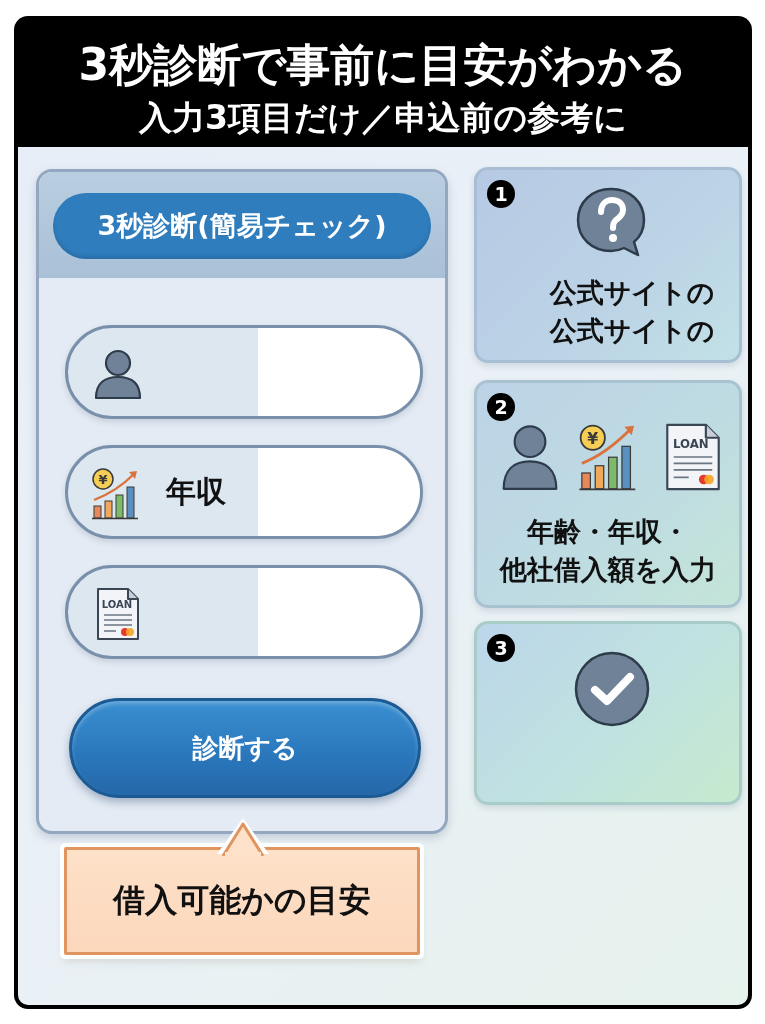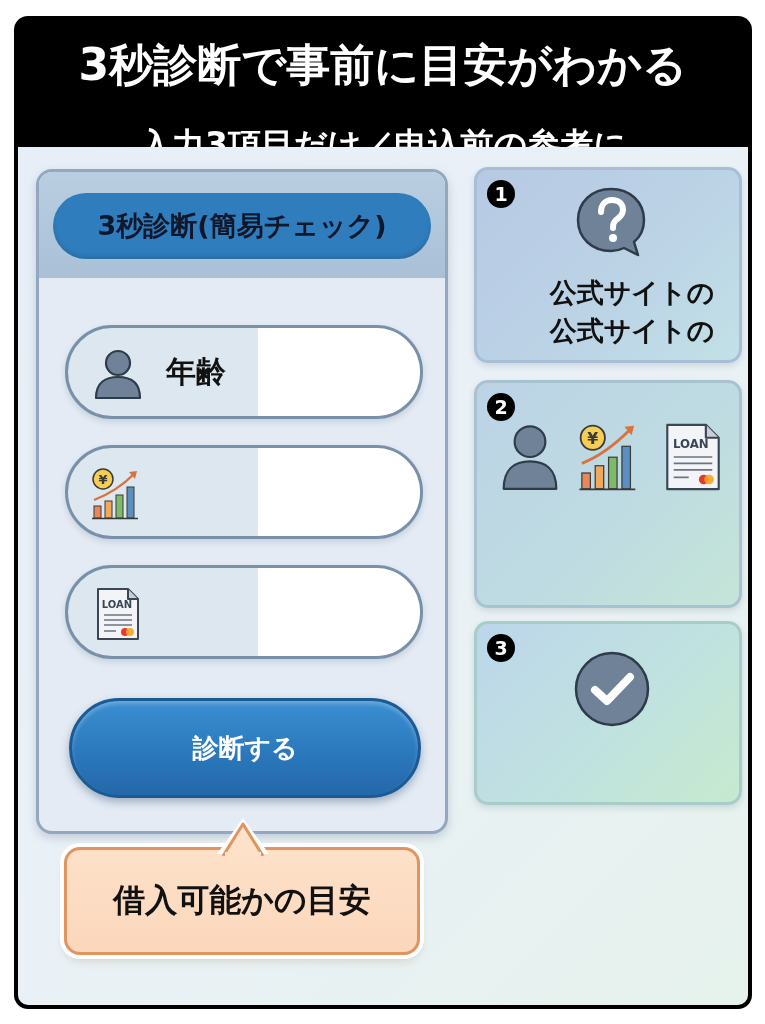--- a/index.html
+++ b/index.html
@@ -13,21 +13,21 @@
   .header {
     position: absolute; left: 0; top: 8px; width: 100%; height: 131px;
     text-align: center; color: #fff;
   }
   .title {
     position: absolute; left: 0; right: 0; top: 14px;
     font-size: 44px; font-weight: bold; letter-spacing: 0px; line-height: 54px;
   }
   .subtitle {
     position: absolute; left: 0; right: 0; top: 72px;
-    font-size: 33px; font-weight: bold; line-height: 44px; margin-top: 27px;
+    font-size: 33px; font-weight: bold; line-height: 44px;
   }
   .body-area {
     position: absolute; left: 4px; top: 131px; right: 4px; bottom: 4px;
     border-radius: 0 0 10px 10px;
     background: linear-gradient(135deg, #e8eef7 0%, #eaf1f6 55%, #e6f2ec 100%);
   }
 
   
   .panel {
     position: absolute; left: 18px; top: 22px; width: 412px; height: 665px;
@@ -36,21 +36,21 @@
     box-shadow: 0 4px 10px rgba(80,100,130,0.25);
   }
   .panel-head {
     position: absolute; left: 0; top: 0; right: 0; height: 106px;
     border-radius: 13px 13px 0 0;
     background: linear-gradient(180deg, #b9cee0 0%, #a9c0d7 100%);
   }
   .panel-title {
     position: absolute; left: 14px; top: 21px; width: 378px; height: 66px;
     border-radius: 33px; background: #2f7dbd;
-    color: #0f172a; font-size: 27px; font-weight: bold;
+    color: #ffffff; font-size: 27px; font-weight: bold;
     display: flex; align-items: center; justify-content: center;
     box-shadow: inset 0 -3px 4px rgba(0,0,0,0.12);
   }
 
   .field {
     position: absolute; left: 26px; width: 358px; height: 94px;
     border: 3px solid #7990ab; border-radius: 47px; overflow: hidden;
     background: #dde7f0; box-shadow: 0 3px 6px rgba(80,100,130,0.2);
   }
   .field .field-input {
@@ -71,21 +71,21 @@
     border-radius: 50px; border: 3px solid #1c5a93;
     background: linear-gradient(180deg, #3a8fd1 0%, #2b78bd 55%, #2468a8 100%);
     color: #fff; font-size: 26px; font-weight: bold;
     display: flex; align-items: center; justify-content: center;
     box-shadow: 0 4px 8px rgba(30,60,100,0.35), inset 0 3px 4px rgba(255,255,255,0.25);
     cursor: pointer;
   }
 
   .callout {
     position: absolute; left: 46px; top: 700px; width: 356px; height: 108px;
-    border: 3px solid #e0945f; border-radius: 16px;
+    border: 3px solid #e0945f; border-radius: 2px;
     background: linear-gradient(180deg, #fde1c8 0%, #fbd7bc 100%);
     box-shadow: 0 0 0 4px #ffffff, 0 6px 10px rgba(120,90,60,0.2);
     display: flex; align-items: center; justify-content: center;
     font-size: 32px; font-weight: bold; color: #111;
   }
   .callout-tail {
     position: absolute; left: 146px; top: -36px; width: 0; height: 0;
   }
   .callout-tail svg { display: block; }
 
@@ -129,36 +129,36 @@
     <div class="panel">
       <div class="panel-head">
         <div class="panel-title">3秒診断(簡易チェック)</div>
       </div>
 
       <div class="field" style="top:153px;">
         <svg class="field-icon" viewBox="0 0 56 56">
           <circle cx="28" cy="17" r="12" fill="#6f8298" stroke="#2e3b4a" stroke-width="2.2"></circle>
           <path d="M6 52 C6 36 16 31 28 31 C40 31 50 36 50 52 Z" fill="#6f8298" stroke="#2e3b4a" stroke-width="2.2" stroke-linejoin="round"></path>
         </svg>
-        <span class="field-label">年齢</span>
         <input class="field-input" type="text" value="" style="">
       </div>
 
       <div class="field" style="top:273px;">
         <svg class="field-icon" viewBox="0 0 56 56">
           <rect x="4" y="40" width="7" height="12" fill="#e8875a" stroke="#3a3a3a" stroke-width="1"></rect>
           <rect x="15" y="35" width="7" height="17" fill="#f0a85c" stroke="#3a3a3a" stroke-width="1"></rect>
           <rect x="26" y="29" width="7" height="23" fill="#7dba6a" stroke="#3a3a3a" stroke-width="1"></rect>
           <rect x="37" y="21" width="7" height="31" fill="#5a8fbf" stroke="#3a3a3a" stroke-width="1"></rect>
           <line x1="2" y1="52.5" x2="48" y2="52.5" stroke="#3a3a3a" stroke-width="1.5"></line>
           <path d="M4 34 C20 28 32 20 44 8" fill="none" stroke="#d9733e" stroke-width="2.4"></path>
           <path d="M39 6 L47 5 L45 13 Z" fill="#d9733e"></path>
           <circle cx="13" cy="13" r="10" fill="#f6cd55" stroke="#3a3a3a" stroke-width="1.5"></circle>
           <text x="13" y="18" text-anchor="middle" font-size="13" font-weight="bold" fill="#3a3a3a" font-family="DejaVu Sans, sans-serif">¥</text>
         </svg>
+        <span class="field-label">年収</span>
         <input class="field-input" type="text" value="" style="">
       </div>
 
       <div class="field" style="top:393px;">
         <svg class="field-icon" viewBox="0 0 56 56">
           <path d="M8 3 H38 L48 13 V53 H8 Z" fill="#f2f4f7" stroke="#3a4654" stroke-width="2" stroke-linejoin="round"></path>
           <path d="M38 3 V13 H48" fill="#c8cfd8" stroke="#3a4654" stroke-width="2" stroke-linejoin="round"></path>
           <text x="27" y="22" text-anchor="middle" font-size="10" font-weight="bold" fill="#3a4654" font-family="DejaVu Sans, sans-serif">LOAN</text>
           <line x1="14" y1="29" x2="42" y2="29" stroke="#6a7582" stroke-width="1.6"></line>
           <line x1="14" y1="34" x2="42" y2="34" stroke="#6a7582" stroke-width="1.6"></line>
@@ -218,20 +218,24 @@
         <path d="M4 3 H40 L52 15 V63 H4 Z" fill="#f2f4f7" stroke="#3a4654" stroke-width="2" stroke-linejoin="round"></path>
         <path d="M40 3 V15 H52" fill="#c8cfd8" stroke="#3a4654" stroke-width="2" stroke-linejoin="round"></path>
         <text x="26" y="25" text-anchor="middle" font-size="11" font-weight="bold" fill="#3a4654" font-family="DejaVu Sans, sans-serif">LOAN</text>
         <line x1="10" y1="33" x2="46" y2="33" stroke="#6a7582" stroke-width="1.6"></line>
         <line x1="10" y1="39" x2="46" y2="39" stroke="#6a7582" stroke-width="1.6"></line>
         <line x1="10" y1="45" x2="46" y2="45" stroke="#6a7582" stroke-width="1.6"></line>
         <line x1="10" y1="52" x2="24" y2="52" stroke="#6a7582" stroke-width="1.6"></line>
         <circle cx="38" cy="54" r="4.5" fill="#e33b2e"></circle>
         <circle cx="43" cy="54" r="4.5" fill="#f5a623" opacity="0.9"></circle>
       </svg>
+      <div class="step-text">
+        <div>年齢・年収・</div>
+        <div>他社借入額を入力</div>
+      </div>
     </div>
 
     <div class="step step-3">
       <div class="step-num">3</div>
       <svg class="icon-abs" style="left:96px;top:26px;" width="78" height="78" viewBox="0 0 78 78">
         <circle cx="39" cy="39" r="36" fill="#6f8298" stroke="#2e3b4a" stroke-width="2.5"></circle>
         <path d="M22 40 L34 51 L57 27" fill="none" stroke="#ffffff" stroke-width="8" stroke-linecap="round" stroke-linejoin="round"></path>
       </svg>
     </div>
 

